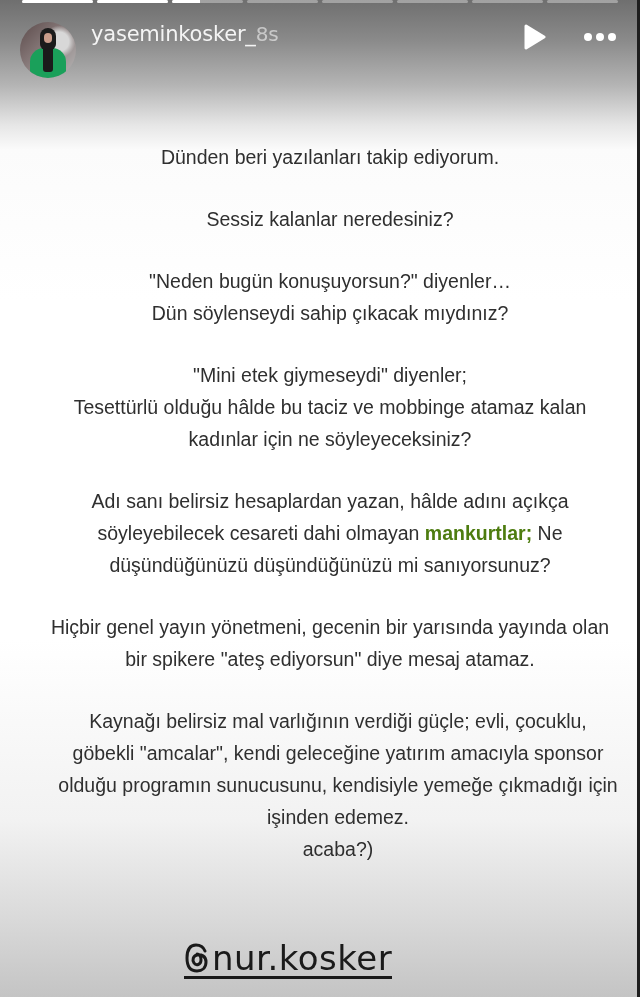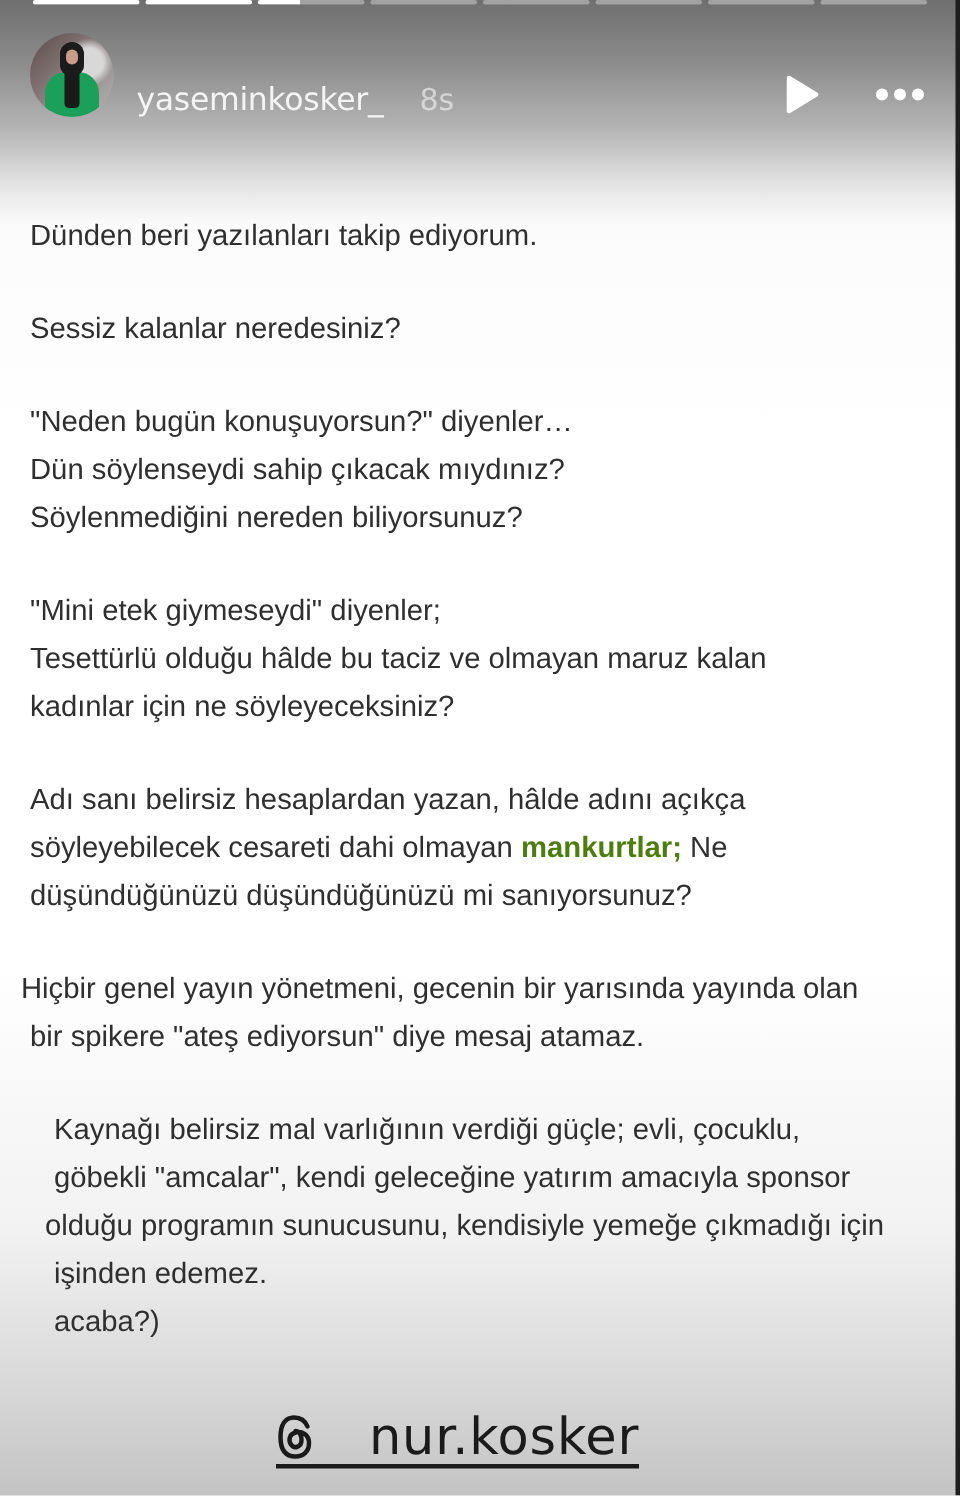--- a/index.html
+++ b/index.html
@@ -30,21 +30,21 @@
   }
   .seg {
     flex: 1; height: 3px; border-radius: 2px;
     background: rgba(255,255,255,0.35); overflow: hidden; position: relative;
   }
   .seg .fill { position: absolute; left: 0; top: 0; bottom: 0; background: #ffffff; }
 
   
   .header {
     position: absolute; top: 22px; left: 20px; right: 20px; height: 56px;
-    display: flex; align-items: flex-end;
+    display: flex; align-items: flex-start;
   }
   .avatar {
     width: 56px; height: 56px; border-radius: 50%; flex: none;
     position: relative; overflow: hidden;
     background: radial-gradient(circle at 70% 35%, #d8d8d8 0 18%, transparent 30%),
                 linear-gradient(135deg, #5b4a4a 0%, #8d8080 50%, #b8b8b8 100%);
   }
   .avatar .head {
     position: absolute; left: 20px; top: 6px; width: 16px; height: 22px;
     border-radius: 8px 8px 6px 6px; background: #1b1b1b;
@@ -59,53 +59,53 @@
   }
   .avatar .scarf {
     position: absolute; left: 23px; top: 24px; width: 10px; height: 26px;
     background: #1b1b1b; border-radius: 3px;
   }
   .username {
     margin-left: 15px; font-size: 21px; color: #f4f4f4; letter-spacing: -0.2px;
     font-family: "DejaVu Sans", sans-serif; font-weight: normal;
   }
   .time {
-    margin-left: 24px; font-size: 20px; color: rgba(255,255,255,0.55);
+    margin-left: 0; font-size: 20px; color: rgba(255,255,255,0.55);
     font-family: "DejaVu Sans", sans-serif;
   }
   .spacer { flex: 1; }
   .play-btn {
     width: 30px; height: 30px; display: flex; align-items: center; justify-content: center;
     margin-right: 30px; cursor: pointer;
   }
   .more-btn {
     width: 40px; height: 30px; display: flex; align-items: center; justify-content: center; gap: 4px;
     cursor: pointer; margin-right: 0px;
   }
   .dot { width: 8px; height: 8px; border-radius: 50%; background: #ffffff; }
 
   
   .story-text {
     position: absolute; top: 141px; left: 0; width: 640px;
-    text-align: left; color: #2f2f2f;
+    text-align: center; color: #2f2f2f;
     font-size: 19.5px; line-height: 32px; padding-left: 20px;
   }
   .para { margin-bottom: 30px; }
   .para.tight { margin-bottom: 0; margin-left: 16px; }
   .line { display: block; white-space: nowrap; }
   .line.wide { margin-left: -6px; margin-right: -6px; }
   b { font-weight: bold; color: #4d7c0f; }
 
   
   .mention {
     position: absolute; top: 940px; left: 184px;
     font-size: 34px; color: #1a1a1a; font-family: "DejaVu Sans", sans-serif;
     letter-spacing: 0.5px;
     border-bottom: 3px solid #1a1a1a; padding-bottom: 0px; line-height: 36px;
-    display: flex; align-items: center; cursor: pointer; gap: 34px;
+    display: flex; align-items: center; cursor: pointer;
   }
   .threads-icon { width: 26px; height: 32px; margin-right: 2px; }
 </style>
 </head>
 <body>
 
 <div class="right-edge"></div>
 
 <div class="progress">
   <div class="seg">
@@ -159,25 +159,24 @@
 <div class="story-text">
   <div class="para">
     <span class="line">Dünden beri yazılanları takip ediyorum.</span>
   </div>
   <div class="para">
     <span class="line">Sessiz kalanlar neredesiniz?</span>
   </div>
   <div class="para">
     <span class="line">"Neden bugün konuşuyorsun?" diyenler…</span>
     <span class="line">Dün söylenseydi sahip çıkacak mıydınız?</span>
-    <span class="line">Söylenmediğini nereden biliyorsunuz?</span>
   </div>
   <div class="para">
     <span class="line">"Mini etek giymeseydi" diyenler;</span>
-    <span class="line">Tesettürlü olduğu hâlde bu taciz ve olmayan maruz kalan</span>
+    <span class="line">Tesettürlü olduğu hâlde bu taciz ve mobbinge atamaz kalan</span>
     <span class="line">kadınlar için ne söyleyeceksiniz?</span>
   </div>
   <div class="para">
     <span class="line">Adı sanı belirsiz hesaplardan yazan, hâlde adını açıkça</span>
     <span class="line"><span>söyleyebilecek cesareti dahi olmayan </span><b>mankurtlar;</b><span> Ne</span></span>
     <span class="line">düşündüğünüzü düşündüğünüzü mi sanıyorsunuz?</span>
   </div>
   <div class="para">
     <span class="line wide">Hiçbir genel yayın yönetmeni, gecenin bir yarısında yayında olan</span>
     <span class="line">bir spikere "ateş ediyorsun" diye mesaj atamaz.</span>

